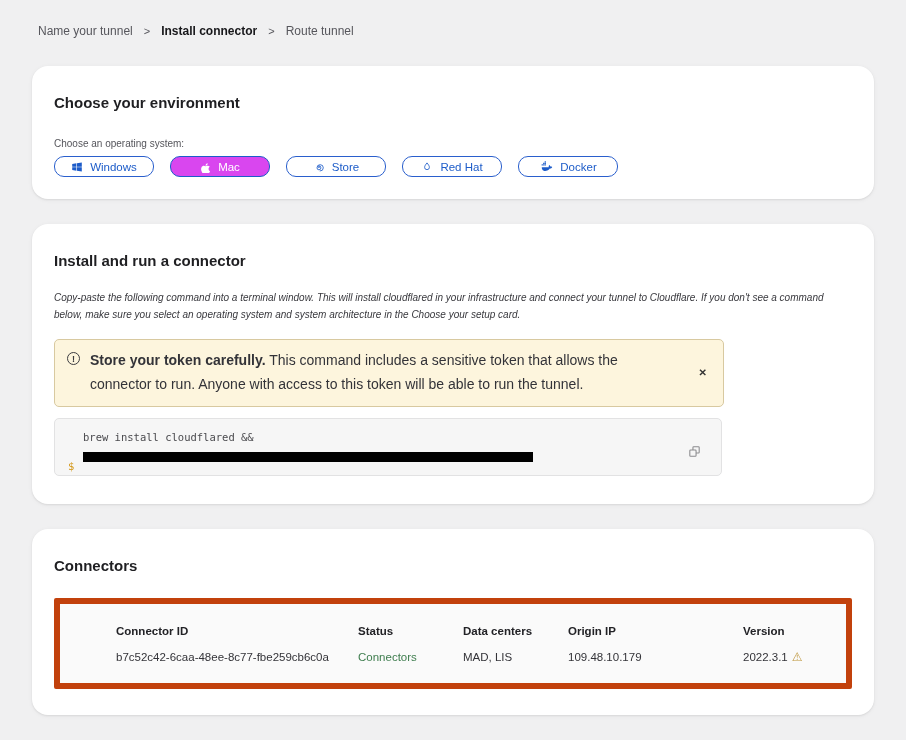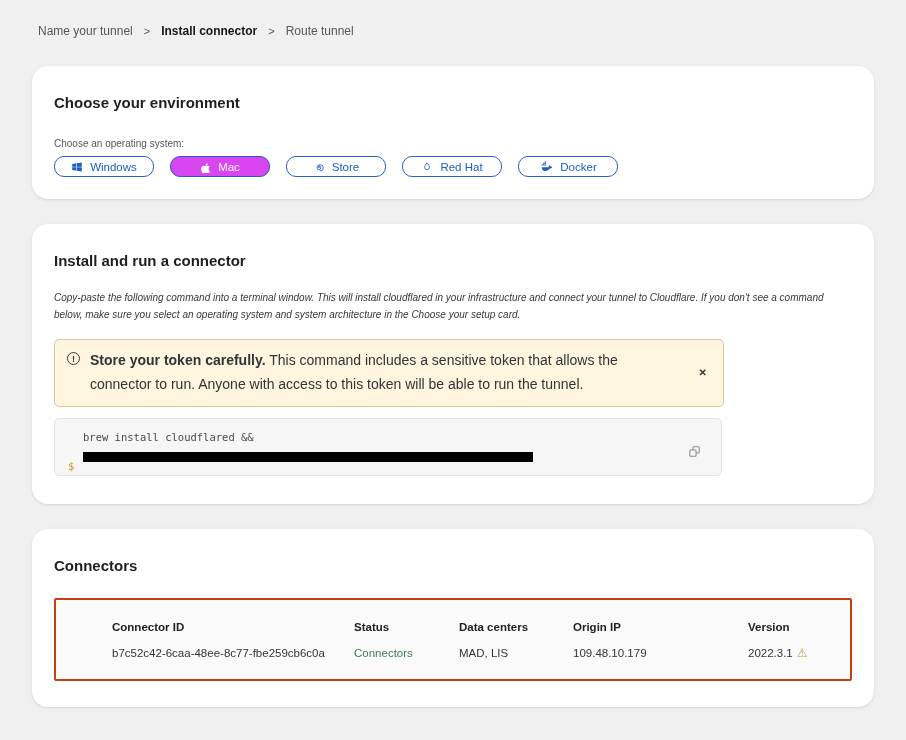--- a/index.html
+++ b/index.html
@@ -91,30 +91,30 @@
   .copy-btn {
     position: absolute; right: 19px; top: 25px;
     background: none; border: none; padding: 0; cursor: pointer;
     color: #8b8b8e;
   }
 
   
   #connectors-card { padding: 28px 22px 26px 22px; }
   .connector-table {
     margin-top: 24px;
-    border: 2px solid #c2410c; border-radius: 2px;
+    border: 6px solid #c2410c; border-radius: 2px;
     background: #fafafa;
     padding: 21px 17px 19px 56px;
   }
   .t-row { display: flex; align-items: center; font-size: 11.5px; }
   .t-row.header { font-weight: 700; color: #222226; }
   .t-row.data { margin-top: 13px; color: #333338; }
   .col-id { width: 242px; }
   .col-status { width: 105px; }
-  .col-dc { width: 114px; }
+  .col-dc { width: 105px; }
   .col-ip { width: 175px; }
   .col-version { flex: 1; }
   .status-connected { color: #3e7d4e; }
   .version-warn-icon { color: #bd9438; font-size: 12px; margin-left: 4px; }
 </style>
 </head>
 <body>
 
 <nav class="breadcrumb">
   <span class="crumb">Name your tunnel</span>

